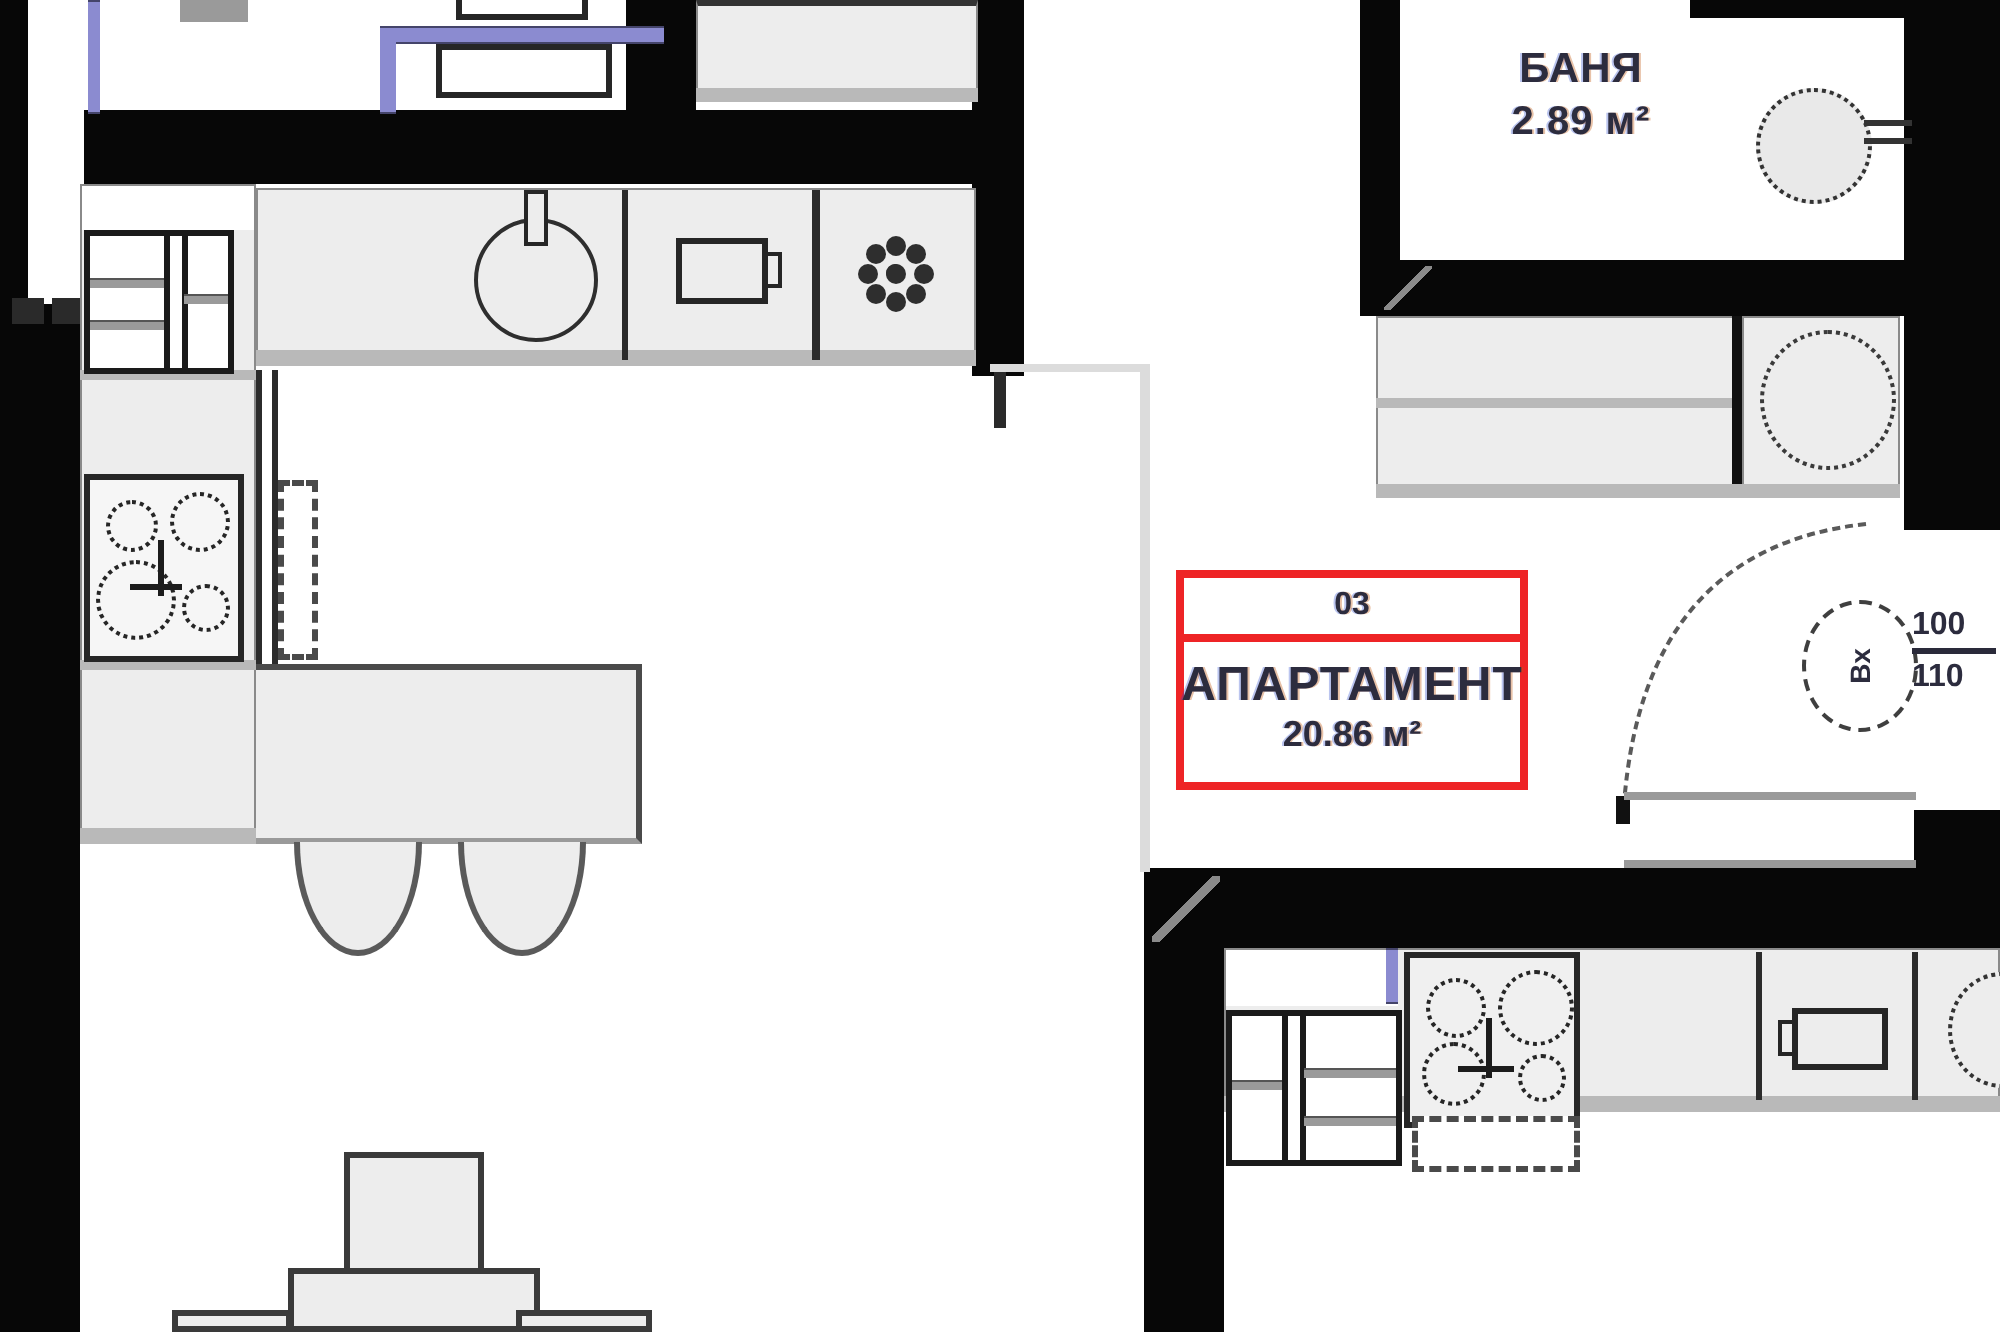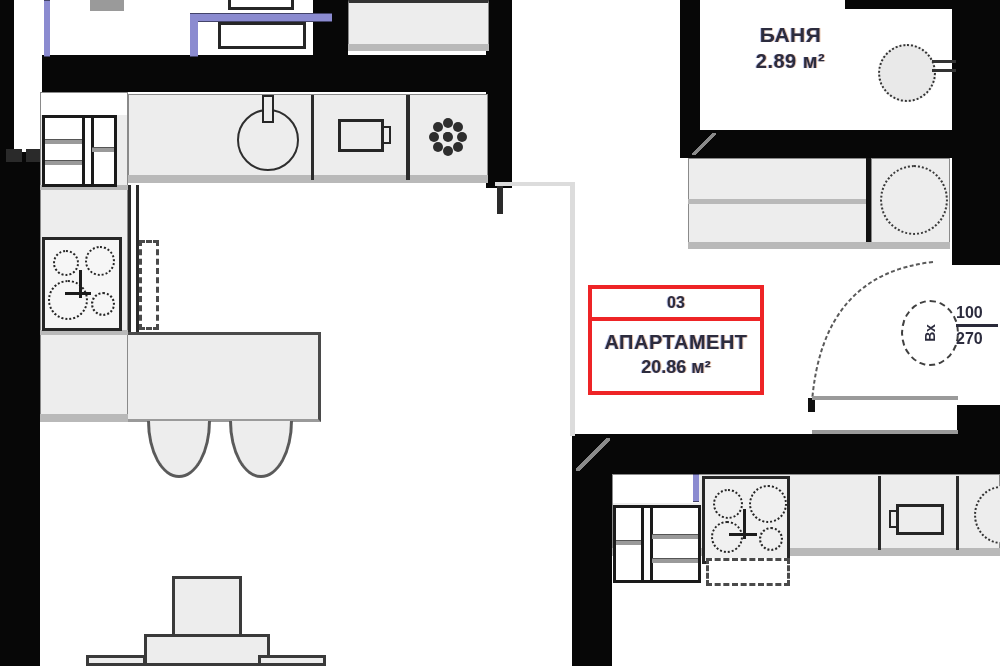--- a/index.html
+++ b/index.html
@@ -24,21 +24,21 @@
        text-shadow:1px 0 0 rgba(195,95,25,.38), -1px 0 0 rgba(45,75,205,.32);}
   .lbl .l1{font-size:21px;line-height:26px;}
   .lbl .l2{font-size:20px;line-height:26px;}
   .redbox{position:absolute;left:588px;top:285px;width:176px;height:110px;border:4px solid #ee2426;
           background:#fff;box-sizing:border-box;cursor:pointer;}
   .redbox .num{height:28px;display:flex;align-items:center;justify-content:center;
                font-size:16px;font-weight:bold;color:#2c2c3e;text-shadow:1px 0 0 rgba(195,95,25,.38),-1px 0 0 rgba(45,75,205,.32);}
   .redbox .rdiv{height:4px;background:#ee2426;}
   .redbox .body{display:flex;flex-direction:column;align-items:center;justify-content:center;height:66px;
                 color:#2c2c3e;font-weight:bold;text-shadow:1px 0 0 rgba(195,95,25,.38),-1px 0 0 rgba(45,75,205,.32);}
-  .redbox .t{font-size:20px;line-height:25px;letter-spacing:0.5px;}
+  .redbox .t{font-size:24px;line-height:25px;letter-spacing:0.5px;}
   .redbox .a{font-size:18px;line-height:24px;}
   .cab{position:absolute;background:#fff;border:3px solid #1a1a1a;box-sizing:border-box;}
   .cab .v{position:absolute;top:0;width:3px;height:100%;background:#1a1a1a;}
   .cab .s{position:absolute;height:4px;background:#9a9a9a;border-top:1px solid #555;}
   .flower{position:absolute;width:9px;height:9px;background:#2e2e2e;border-radius:50%;}
   .flower::before{content:"";position:absolute;left:50%;top:50%;width:10px;height:10px;margin:-5px;
     border-radius:50%;background:#2e2e2e;
     box-shadow:0 -14px 0 #2e2e2e,10px -10px 0 #2e2e2e,14px 0 0 #2e2e2e,10px 10px 0 #2e2e2e,
                0 14px 0 #2e2e2e,-10px 10px 0 #2e2e2e,-14px 0 0 #2e2e2e,-10px -10px 0 #2e2e2e;}
   .doorcircle{position:absolute;left:901px;top:300px;width:58px;height:66px;border:2.5px dashed #3f3f3f;
@@ -146,21 +146,21 @@
   </svg>
   <div class="abs" style="left:808px;top:398px;width:7px;height:14px;background:#111;"></div>
   <div class="graybar" style="left:812px;top:396px;width:146px;height:4px;background:#9a9a9a;"></div>
   <div class="graybar" style="left:812px;top:430px;width:146px;height:4px;background:#9a9a9a;"></div>
   <div class="doorcircle">
     <span>Вх</span>
   </div>
   <div class="dims">
     <span>100</span>
     <div class="fracline"></div>
-    <span>270</span>
+    <span>110</span>
   </div>
 
   <div class="grayline" style="left:495px;top:182px;width:80px;height:4px;"></div>
   <div class="grayline" style="left:570px;top:182px;width:5px;height:254px;"></div>
 
   <div class="counter" style="left:612px;top:474px;width:388px;height:80px;"></div>
   <div class="graybar" style="left:612px;top:548px;width:388px;height:8px;"></div>
   <div class="abs" style="left:613px;top:475px;width:86px;height:28px;background:#fff;"></div>
   <div class="purple" style="left:693px;top:474px;width:6px;height:28px;"></div>
 

